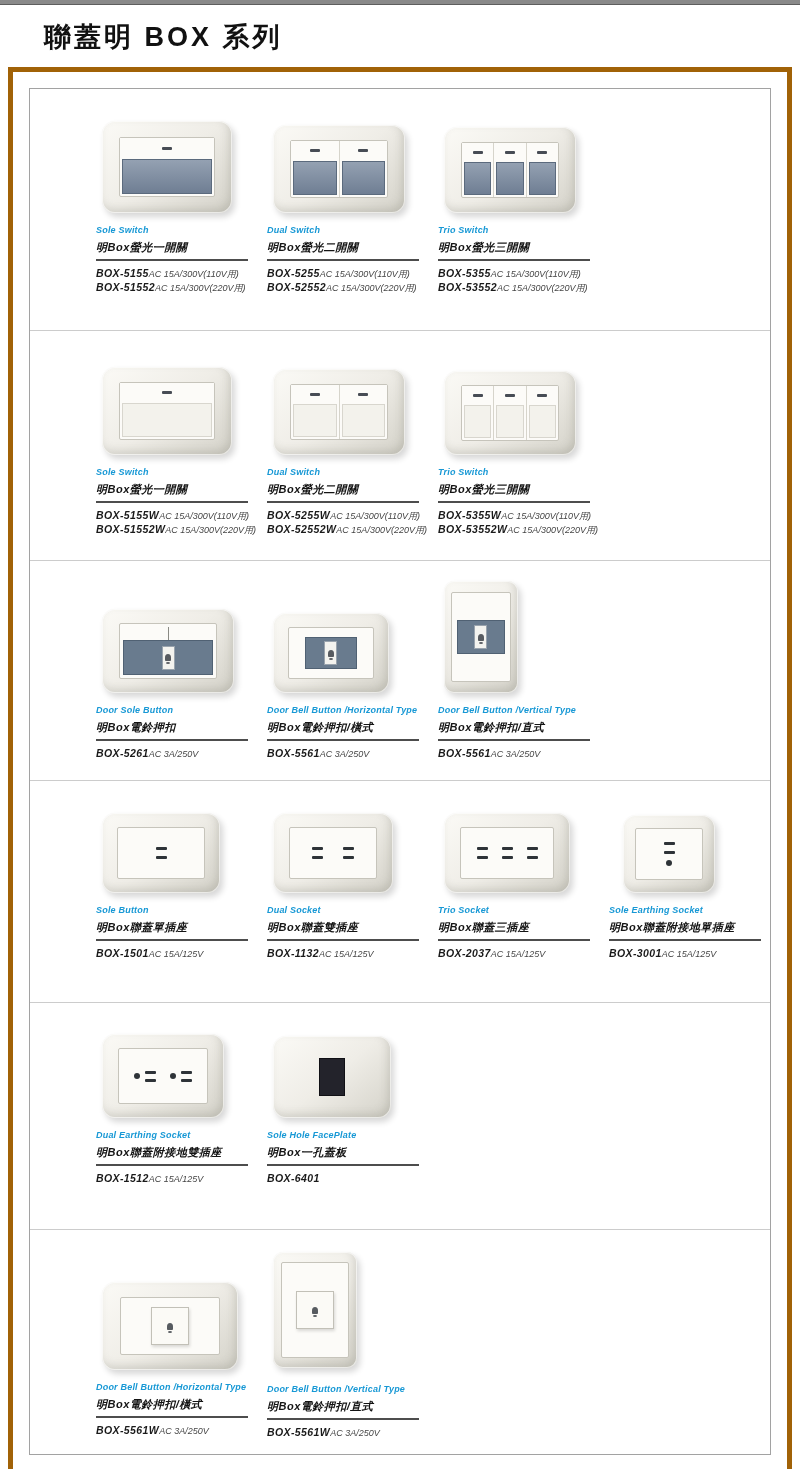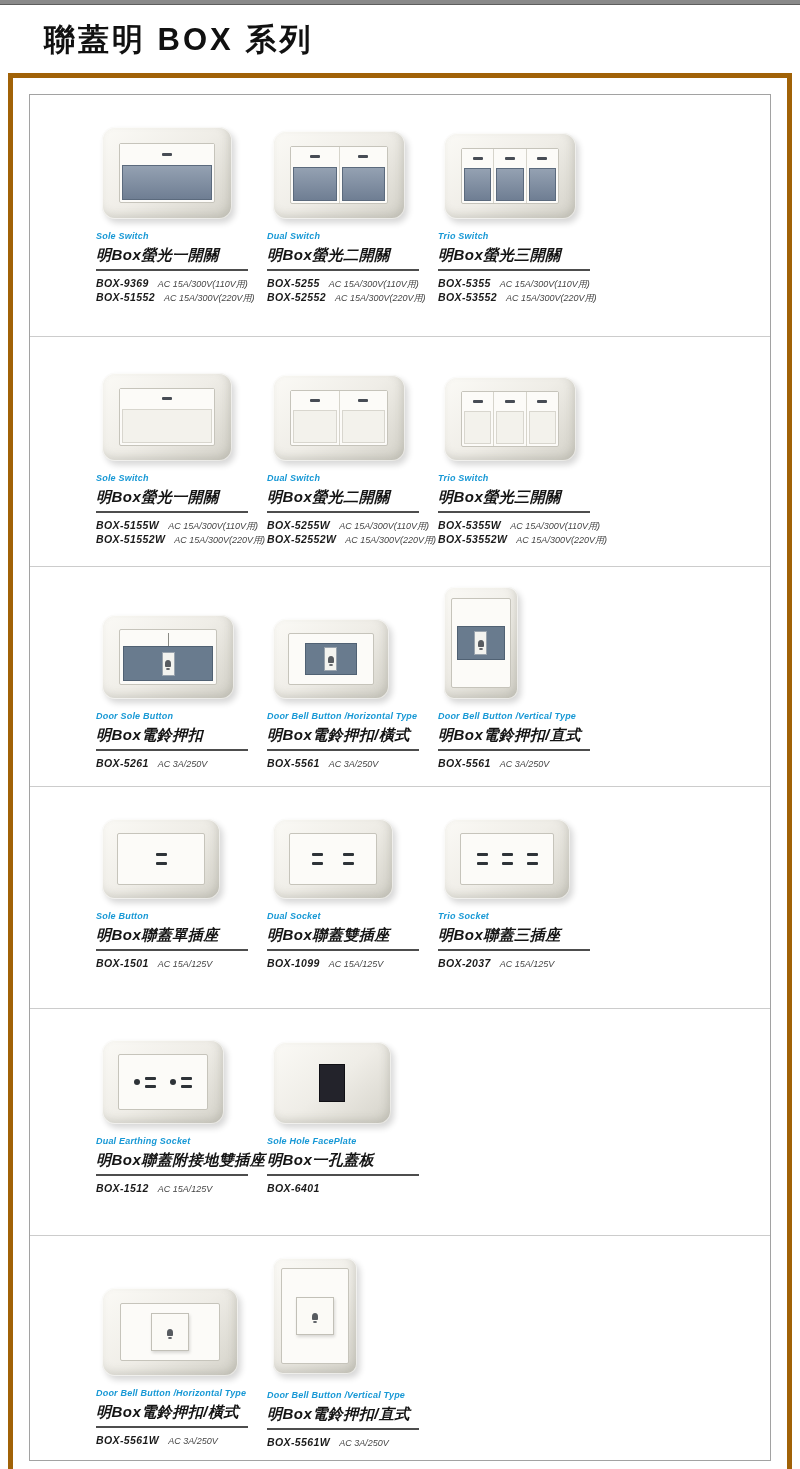--- a/index.html
+++ b/index.html
@@ -1,36 +1,36 @@
 <!DOCTYPE html>
 <html><head>
 <meta charset="utf-8">
 <style>
   html,body{margin:0;padding:0;background:#ffffff;}
   body{width:800px;min-height:1469px;font-family:"Liberation Sans","DejaVu Sans",sans-serif;-webkit-font-smoothing:antialiased;}
   .topbar{height:4px;background:#8a8a8a;border-bottom:1px solid #5e5e5e;}
-  .page-title{margin:14px 0 12px 44px;font-size:31px;font-weight:bold;color:#111;letter-spacing:3px;}
+  .page-title{margin:14px 0 12px 44px;font-size:27px;font-weight:bold;color:#111;letter-spacing:3px;}
   .frame-outer{margin:0 8px 6px 8px;border:5px solid #a16207;padding:16px;font-style:italic;}
   .frame-inner{border:1px solid #a2a2a2;background:#fff;}
   .prow{box-sizing:border-box;display:flex;padding:20px 0 0 66px;border-bottom:1px solid #cccccc;}
   .prow.last{border-bottom:none;}
   .r1{min-height:242px}.r2{min-height:230px}.r3{min-height:220px}.r4{min-height:222px}.r5{min-height:227px}.r6{min-height:224px}
   .cell{width:171px;flex-shrink:0;}
   .imgzone{display:flex;align-items:flex-end;padding-left:6px;margin-bottom:12px;}
   .r1 .imgzone,.r2 .imgzone{height:104px}
   .r3 .imgzone{height:112px}
   .r4 .imgzone{height:92px}
   .r5 .imgzone{height:95px}
   .r6 .imgzone{height:120px}
   
   .en{color:#1798d5;font-weight:bold;font-size:9px;white-space:nowrap;margin-bottom:5px;letter-spacing:.2px;}
-  .zh{font-size:15px;font-weight:bold;color:#141414;white-space:nowrap;width:152px;padding-bottom:4px;border-bottom:2px solid #4d4d4d;margin-bottom:6px;letter-spacing:.5px;}
+  .zh{font-size:11px;font-weight:bold;color:#141414;white-space:nowrap;width:152px;padding-bottom:4px;border-bottom:2px solid #4d4d4d;margin-bottom:6px;letter-spacing:.5px;}
   .mline{font-size:9px;line-height:13px;white-space:nowrap;}
   .code{font-size:10.5px;font-weight:bold;color:#1a1a1a;letter-spacing:.4px;}
-  .spec{color:#454545;margin-left:9px;}
+  .spec{color:#454545;}
   
   .pimg{position:relative;border-radius:13px;background:linear-gradient(140deg,#fbfaf6 0%,#efede7 50%,#d4d2c9 100%);
         box-shadow:inset 0 0 0 1px rgba(255,255,255,.65), inset -3px -4px 8px rgba(120,118,108,.25), 3px 4px 6px rgba(0,0,0,.16);}
   .plate{position:absolute;left:13%;right:13%;top:17%;bottom:17%;background:#fcfbf8;border:1px solid #c6c4bb;border-radius:2px;display:flex;}
   
   .rk{flex:1;display:flex;flex-direction:column;}
   .rk + .rk{border-left:1px solid #d6d4cb;}
   .rtop{height:34%;position:relative;background:#fcfbf8;}
   .rtop::after{content:"";position:absolute;left:50%;top:50%;width:10px;height:3px;margin:-1px 0 0 -5px;background:#474c55;border-radius:1px;}
   .rbot{flex:1;margin:1px 2px 2px 2px;}
@@ -79,21 +79,21 @@
           <div class="plate">
                 <div class="rk">
                   <div class="rtop"></div>
                   <div class="rbot"></div>
                 </div>
               </div>
         </div>
       </div>
       <div class="en">Sole Switch</div>
       <div class="zh">明Box螢光一開關</div>
-      <div class="mline"><span class="code">BOX-9369</span><span class="spec">AC 15A/300V(110V用)</span></div>
+      <div class="mline"><span class="code">BOX-5155</span><span class="spec">AC 15A/300V(110V用)</span></div>
       <div class="mline"><span class="code">BOX-51552</span><span class="spec">AC 15A/300V(220V用)</span></div>
     </div>
     <div class="cell">
       <div class="imgzone">
         <div class="pimg sw dark" style="width:132px;height:88px">
           <div class="plate">
                 <div class="rk">
                   <div class="rtop"></div>
                   <div class="rbot"></div>
                 </div>
@@ -276,21 +276,21 @@
                 </div>
                 <div class="sunit">
                   <span class="slot"></span>
                   <span class="slot"></span>
                 </div>
               </div>
         </div>
       </div>
       <div class="en">Dual Socket</div>
       <div class="zh">明Box聯蓋雙插座</div>
-      <div class="mline"><span class="code">BOX-1099</span><span class="spec">AC 15A/125V</span></div>
+      <div class="mline"><span class="code">BOX-1132</span><span class="spec">AC 15A/125V</span></div>
     </div>
     <div class="cell">
       <div class="imgzone">
         <div class="pimg" style="width:126px;height:80px">
           <div class="plate sock" style="gap:14px">
                 <div class="sunit">
                   <span class="slot"></span>
                   <span class="slot"></span>
                 </div>
                 <div class="sunit">
@@ -300,20 +300,36 @@
                 <div class="sunit">
                   <span class="slot"></span>
                   <span class="slot"></span>
                 </div>
               </div>
         </div>
       </div>
       <div class="en">Trio Socket</div>
       <div class="zh">明Box聯蓋三插座</div>
       <div class="mline"><span class="code">BOX-2037</span><span class="spec">AC 15A/125V</span></div>
+    </div>
+    <div class="cell">
+      <div class="imgzone" style="padding-left:14px">
+        <div class="pimg" style="width:92px;height:78px">
+          <div class="plate sock">
+                <div class="sunit">
+                  <span class="slot"></span>
+                  <span class="slot"></span>
+                  <span class="ehole"></span>
+                </div>
+              </div>
+        </div>
+      </div>
+      <div class="en">Sole Earthing Socket</div>
+      <div class="zh">明Box聯蓋附接地單插座</div>
+      <div class="mline"><span class="code">BOX-3001</span><span class="spec">AC 15A/125V</span></div>
     </div>
   </div>
 
   <div class="prow r5">
     <div class="cell">
       <div class="imgzone">
         <div class="pimg" style="width:122px;height:84px">
           <div class="plate sock" style="gap:14px">
             <div class="eunit">
                   <span class="ehole"></span>

